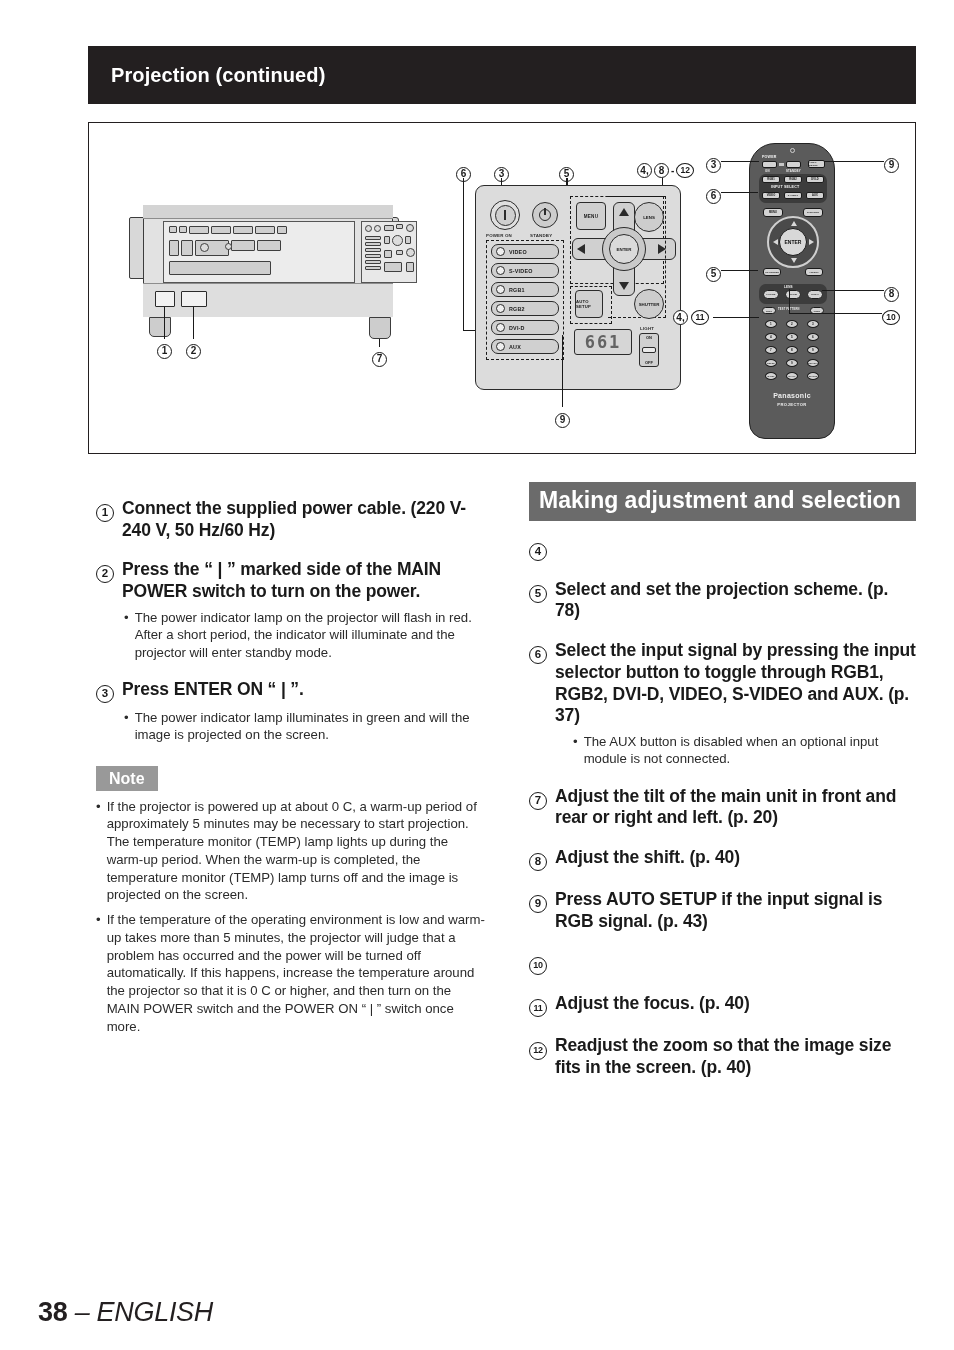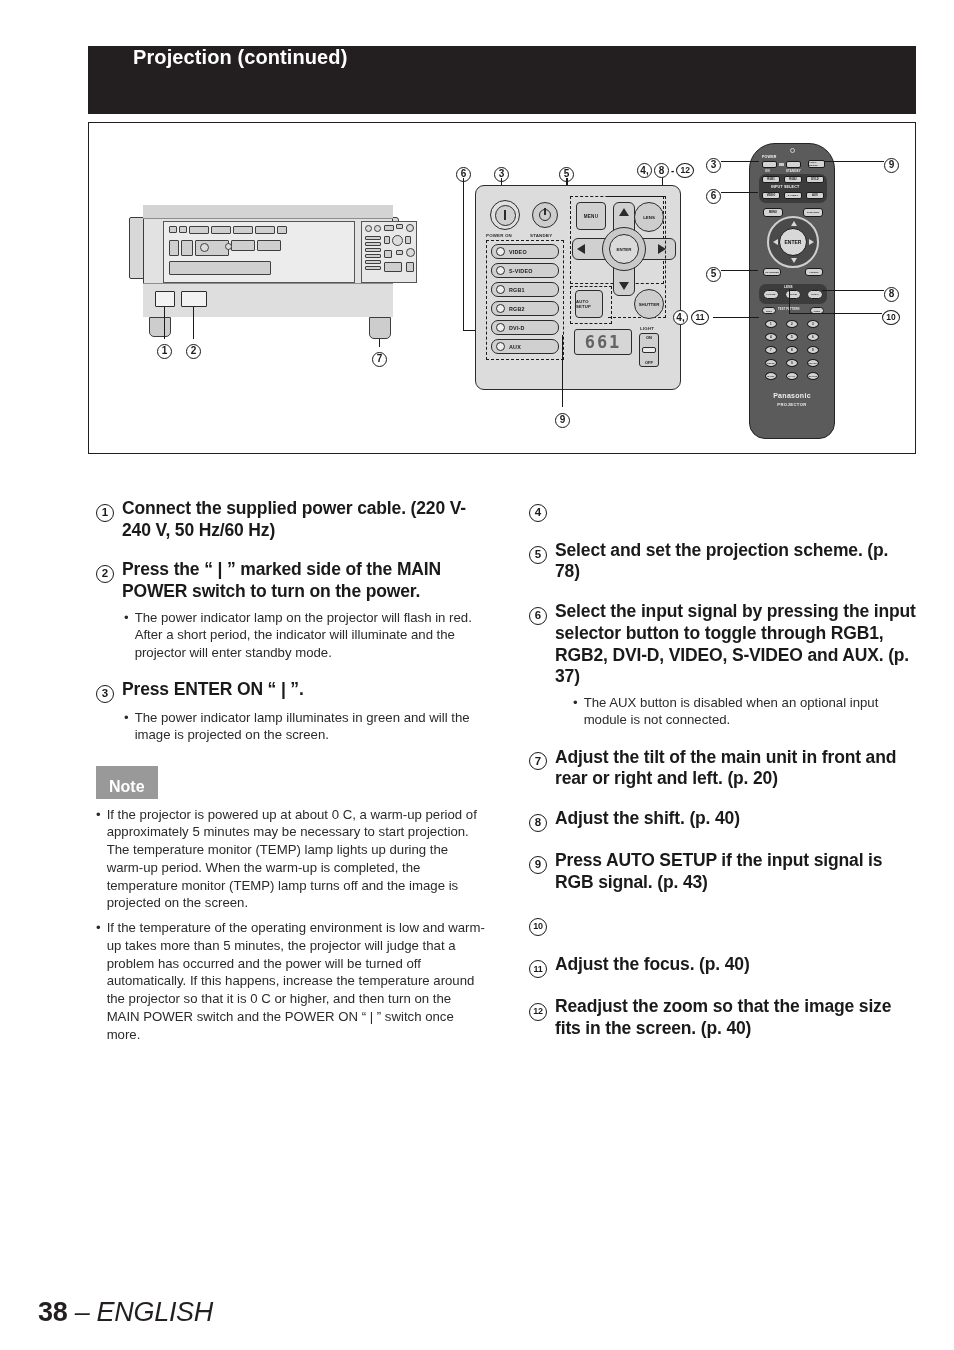--- a/index.html
+++ b/index.html
@@ -11,24 +11,24 @@
     font-family: "Liberation Sans", sans-serif;
     color: #1a1a1a;
     position: relative;
     overflow: hidden;
   }
 
   
   .title-bar {
     position: absolute;
     left: 88px; top: 46px;
-    width: 828px; height: 68px;
+    width: 828px; height: 58px;
     background: #231f20;
     display: flex;
-    padding-left: 22px;
+    align-items: center;
   }
   .title-bar .title-text {
     color: #ffffff;
     font-size: 20px;
     font-weight: bold;
     padding-left: 23px;
     letter-spacing: 0.1px;
   }
 
   
@@ -303,21 +303,21 @@
     margin-top: 3px;
     font-weight: normal;
   }
   .bul .dot { flex: 0 0 auto; }
   .note-badge {
     display: inline-block;
     background: #999999;
     color: #ffffff;
     font-size: 16px;
     font-weight: bold;
-    padding: 12px 13px 3px 13px;
+    padding: 4px 13px 3px 13px;
     margin-top: 22px;
   }
   .note-list { margin-top: 5px; }
   .note-list .bul { font-size: 13.2px; line-height: 1.345; margin-top: 7px; }
 
   
   .footer {
     position: absolute;
     left: 38px; bottom: 22px;
     font-size: 27px;
@@ -725,20 +725,21 @@
       <span>If the projector is powered up at about 0  C, a warm-up period of approximately 5 minutes may be necessary to start projection. The temperature monitor (TEMP) lamp lights up during the warm-up period. When the warm-up is completed, the temperature monitor (TEMP) lamp turns off and the image is projected on the screen.</span>
     </div>
     <div class="bul">
       <span class="dot">•</span>
       <span>If the temperature of the operating environment is low and warm-up takes more than 5 minutes, the projector will judge that a problem has occurred and the power will be turned off automatically. If this happens, increase the temperature around the projector so that it is 0  C or higher, and then turn on the MAIN POWER switch and the POWER ON “ | ” switch once more.</span>
     </div>
   </div>
 </div>
 
 <div class="col-right">
+  <div class="sec-head">Making adjustment and selection</div>
 
   <div class="step" style="margin-top:16px;">
     <div class="num"><span class="cnum">4</span></div>
   </div>
 
   <div class="step">
     <div class="num"><span class="cnum">5</span></div>
     <div class="txt">Select and set the projection scheme. (p. 78)</div>
   </div>
 

